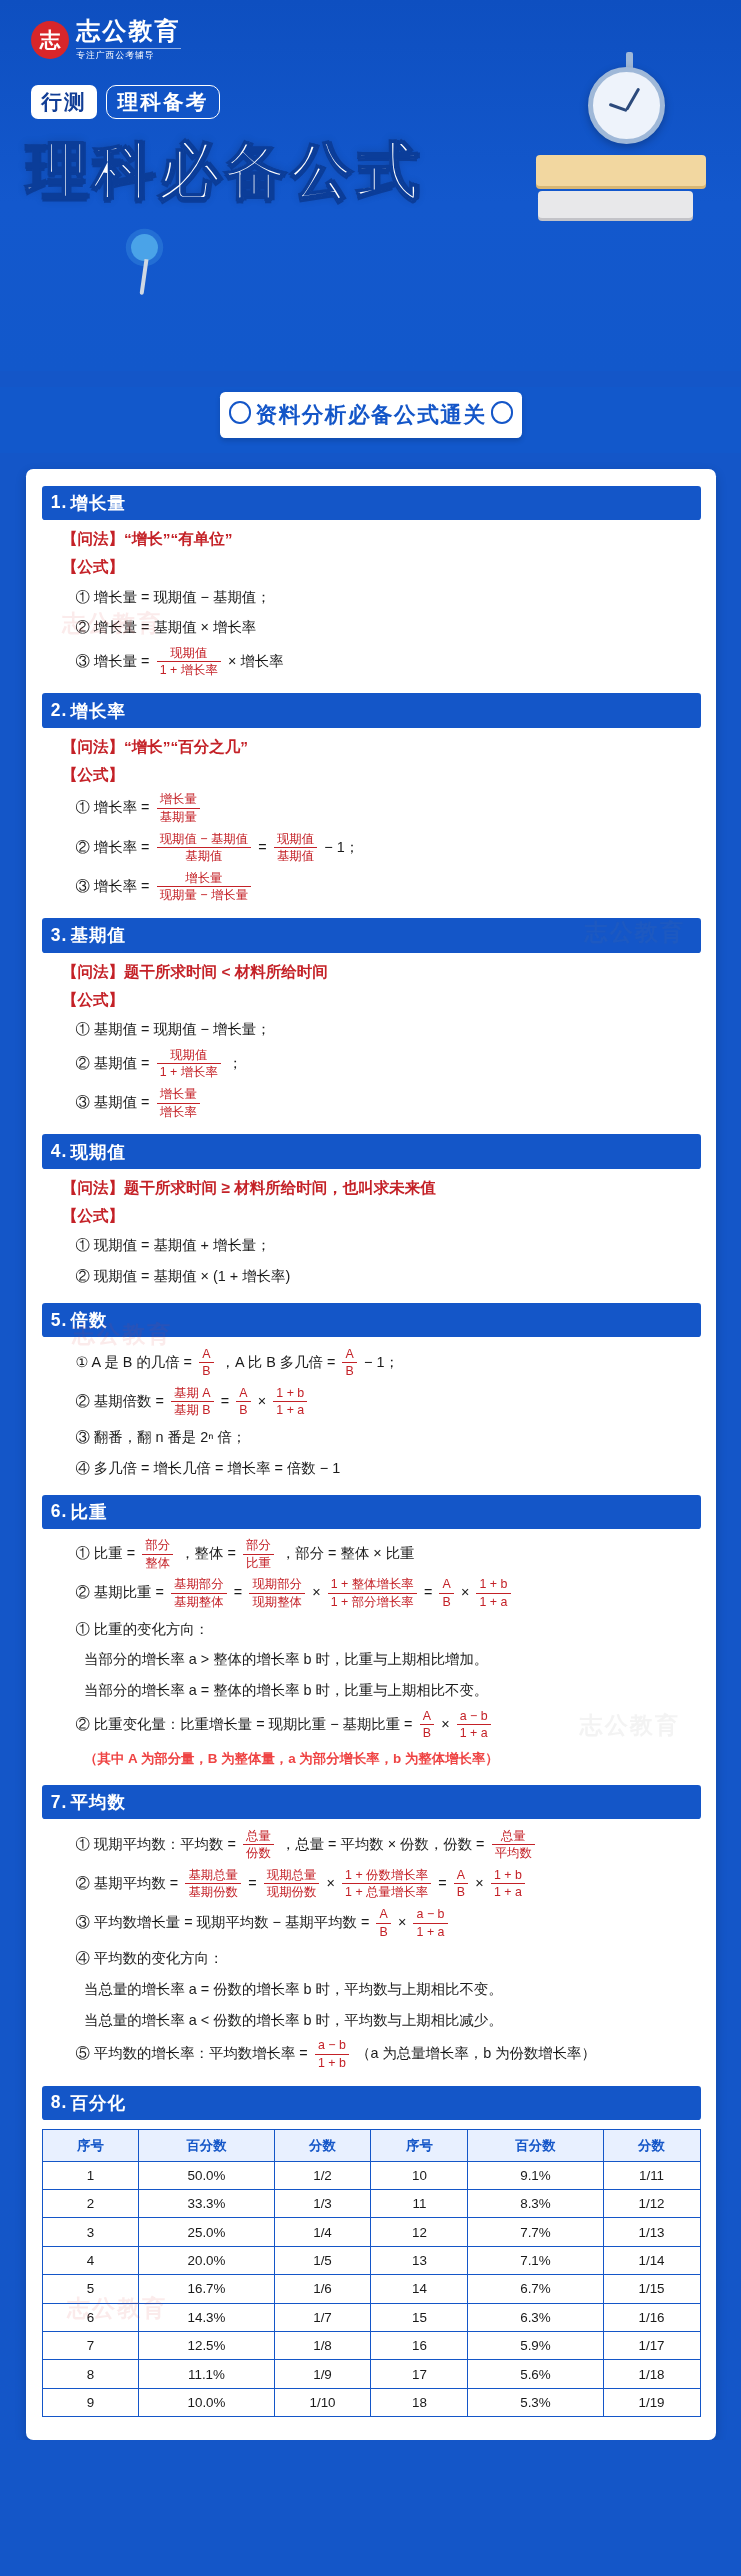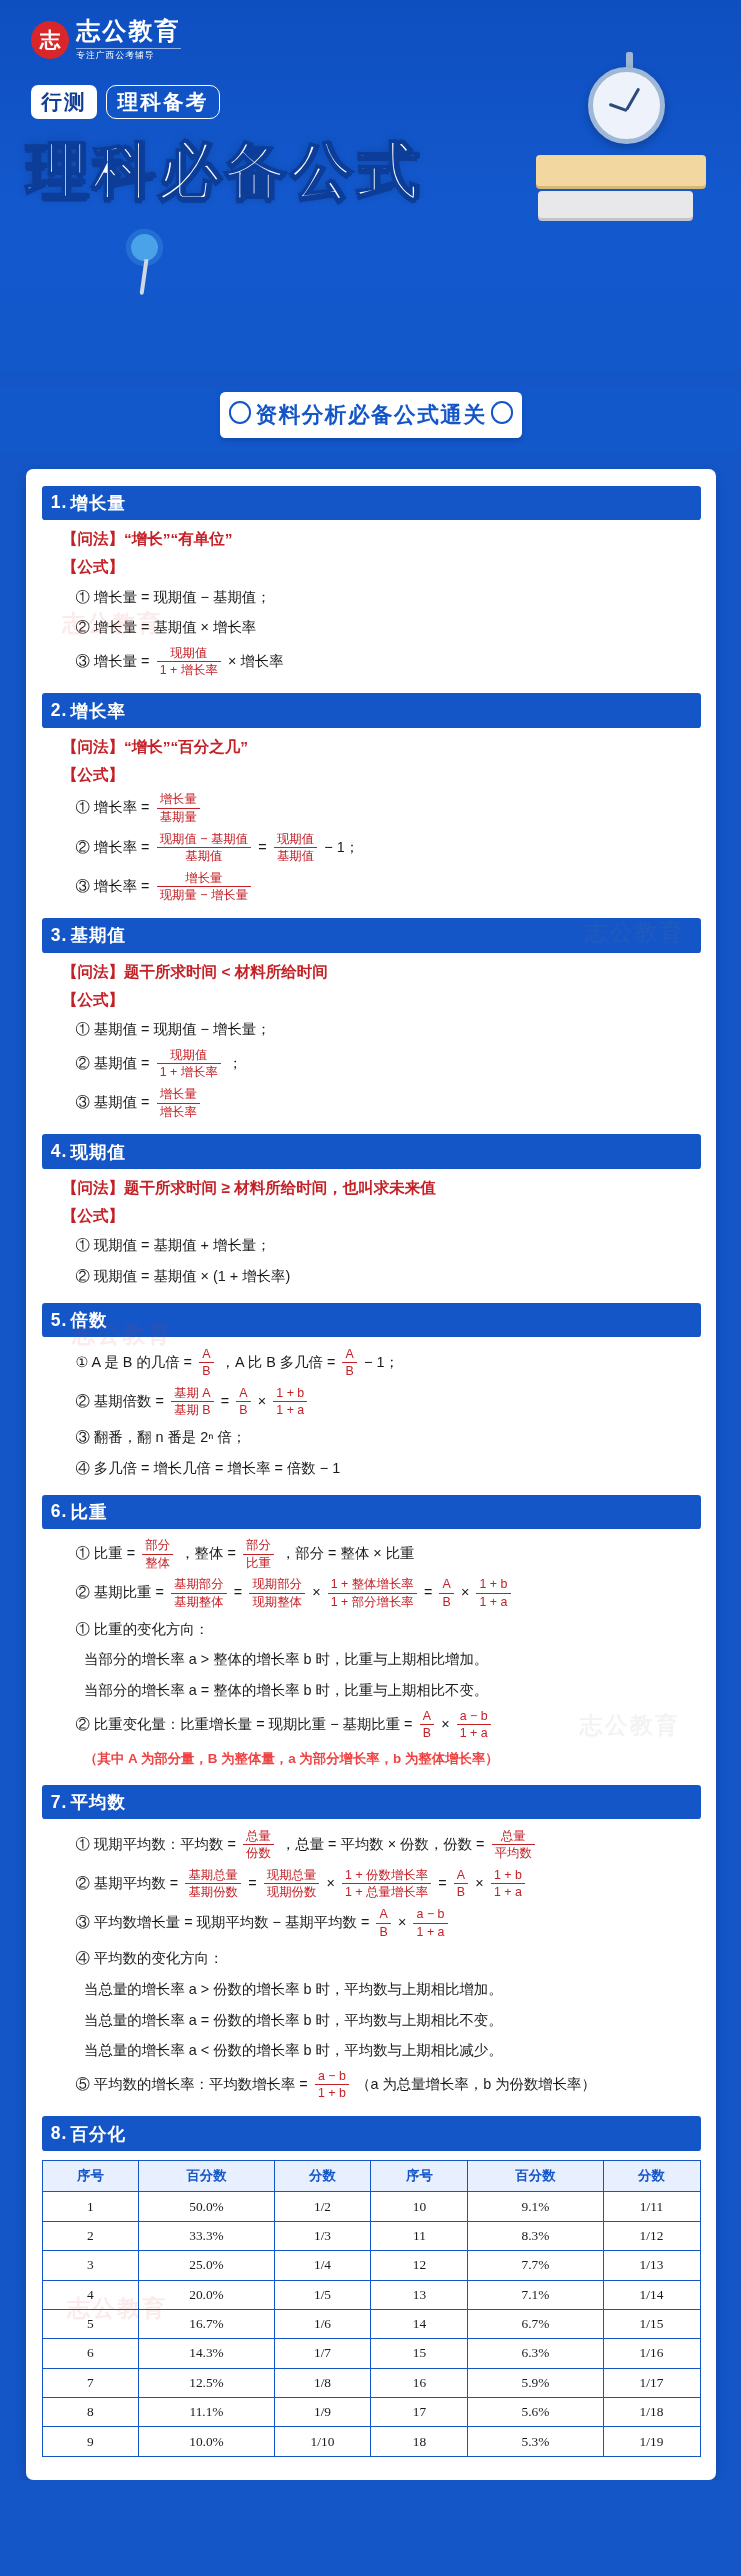--- a/index.html
+++ b/index.html
@@ -186,21 +186,20 @@
   .frac .den { display:block; border-top:1px solid #1a1a1a; padding:1px 3.1px 0 3.1px; }
   .frac.red .den { border-top-color:#c42127; }
   .red { color:#c42127; }
 
   
   .tbl-wrap { margin:9.3px 0 0 0; }
   table.pct {
     border-collapse:collapse;
     width:100%;
     font-size:13.4px;
-    font-family:Liberation Serif, serif;
   }
   table.pct th, table.pct td {
     border:1px solid #1456c8;
     text-align:center;
     padding:6.2px 3.1px;
     color:#1a1a1a;
   }
   table.pct th {
     background:#e8f0ff;
     color:#1456c8;
@@ -508,21 +507,20 @@
           <span class="num red">A</span>
           <span class="den red">B</span>
         </span>
         <span>×</span>
         <span class="frac red">
           <span class="num red">a − b</span>
           <span class="den red">1 + a</span>
         </span>
       </div>
       <div class="line">④ 平均数的变化方向：</div>
-      <div class="line indent2">当总量的增长率 a &gt; 份数的增长率 b 时，平均数与上期相比增加。</div>
       <div class="line indent2">当总量的增长率 a = 份数的增长率 b 时，平均数与上期相比不变。</div>
       <div class="line indent2">当总量的增长率 a &lt; 份数的增长率 b 时，平均数与上期相比减少。</div>
       <div class="line">
         <span>⑤ 平均数的增长率：平均数增长率 =</span>
         <span class="frac red">
           <span class="num red">a − b</span>
           <span class="den red">1 + b</span>
         </span>
         <span>（a 为总量增长率，b 为份数增长率）</span>
       </div>

